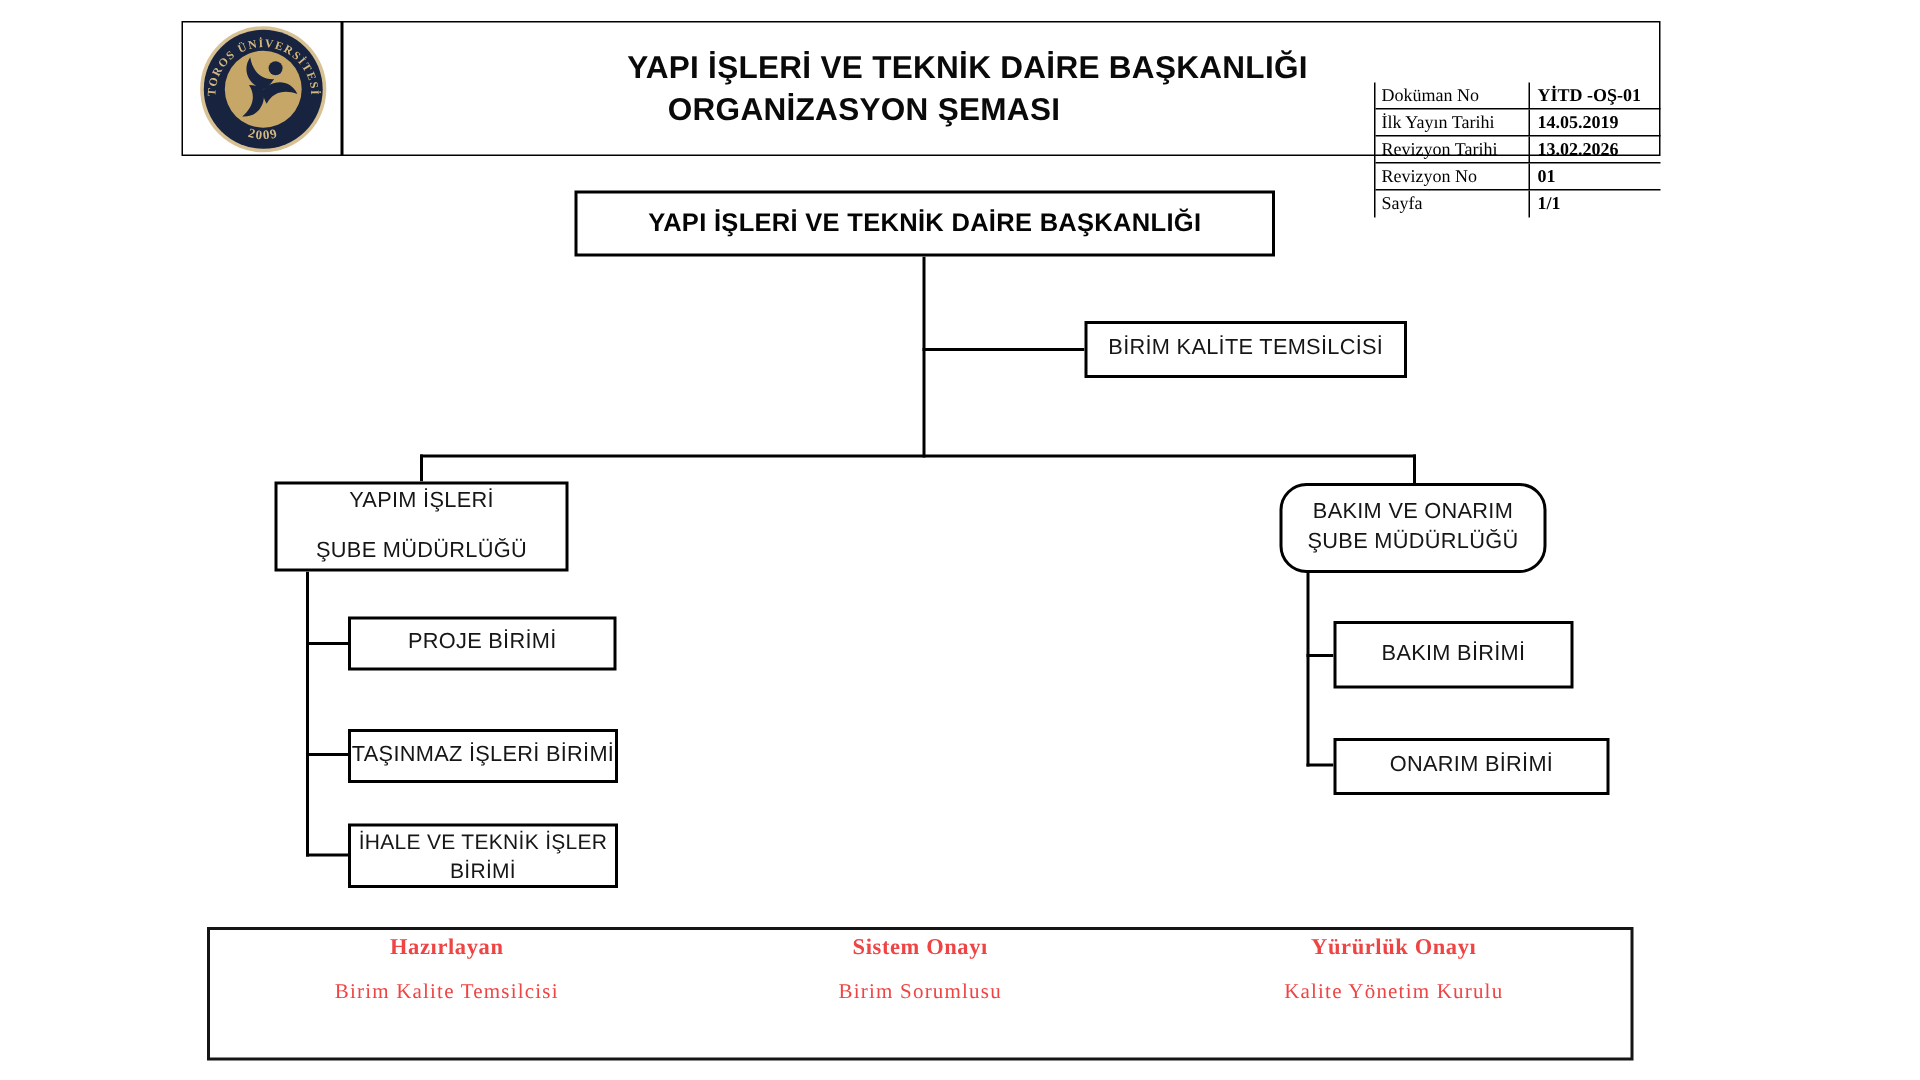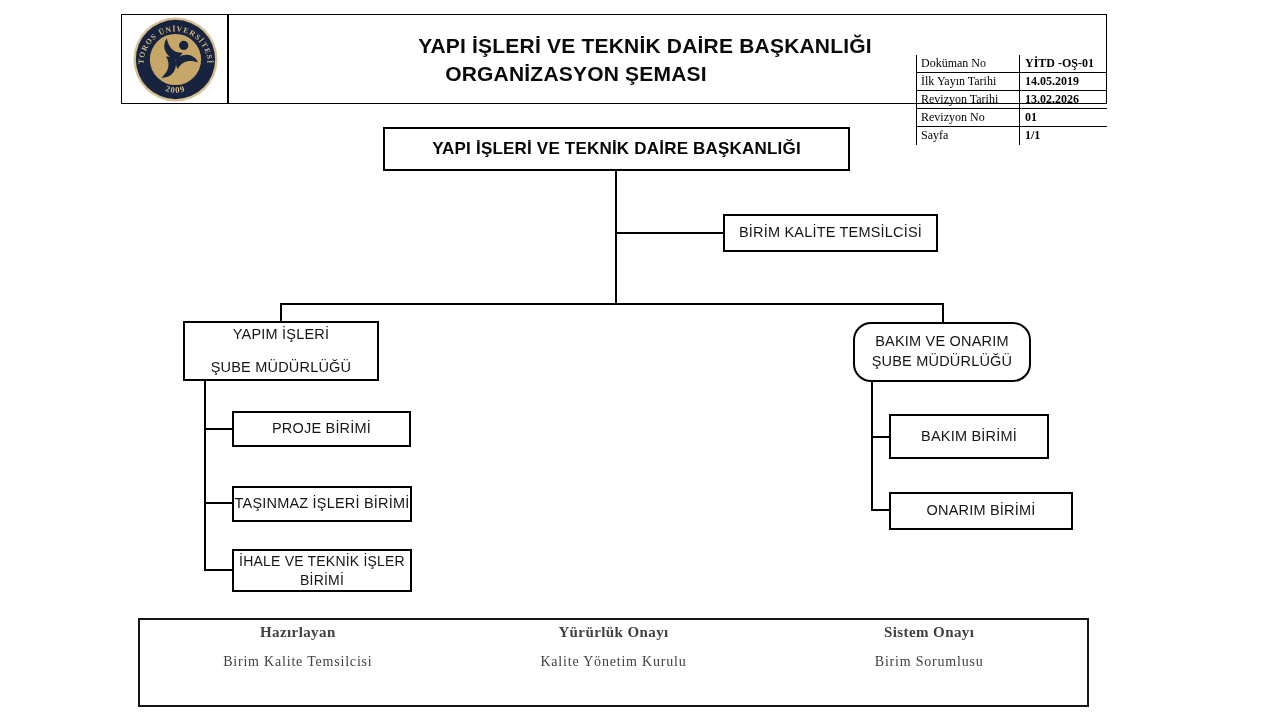--- a/index.html
+++ b/index.html
@@ -47,21 +47,21 @@
     text-align:center; font-size:14.5px; color:#161616; letter-spacing:0.2px; line-height:1.35;
   }
   .obox.root { font-weight:bold; font-size:17px; color:#050505; letter-spacing:0.2px; }
   .obox .nowrap { white-space:nowrap; }
   .cline { position:absolute; background:#000; }
 
   
   .footer-box {
     position:absolute; left:138px; top:618px; width:951px; height:89px;
     box-sizing:border-box; border:2px solid #151515; display:flex;
-    font-family:"Liberation Serif", serif; color:#404040;
+    font-family:"Liberation Serif", serif; color:#ef4444;
   }
   .fcol { flex:1; text-align:center; padding-top:4px; }
   .fhead { font-weight:bold; font-size:15px; letter-spacing:0.4px; }
   .fval  { margin-top:13px; font-size:14px; letter-spacing:0.8px; }
 </style>
 </head>
 <body>
 
 <div class="canvas">
 
@@ -168,22 +168,22 @@
   <div class="obox" style="left:889px; top:492px; width:184px; height:38px;">
     <div class="nowrap">ONARIM BİRİMİ</div>
   </div>
 
   <div class="footer-box">
     <div class="fcol">
       <div class="fhead">Hazırlayan</div>
       <div class="fval">Birim Kalite Temsilcisi</div>
     </div>
     <div class="fcol">
+      <div class="fhead">Sistem Onayı</div>
+      <div class="fval">Birim Sorumlusu</div>
+    </div>
+    <div class="fcol">
       <div class="fhead">Yürürlük Onayı</div>
       <div class="fval">Kalite Yönetim Kurulu</div>
-    </div>
-    <div class="fcol">
-      <div class="fhead">Sistem Onayı</div>
-      <div class="fval">Birim Sorumlusu</div>
     </div>
   </div>
 
 </div>
 
 </body></html>

